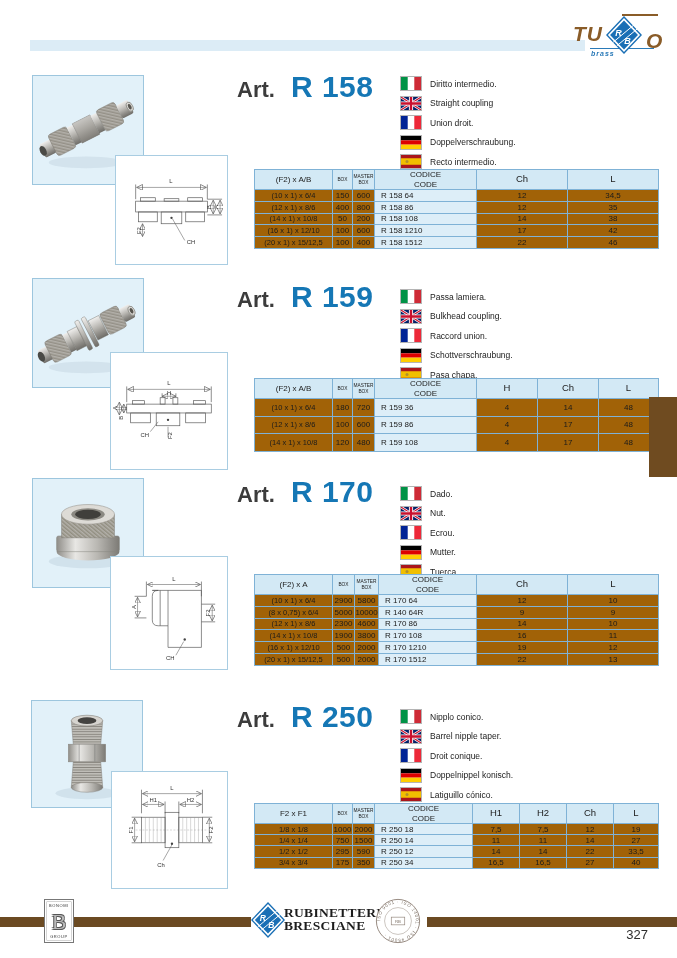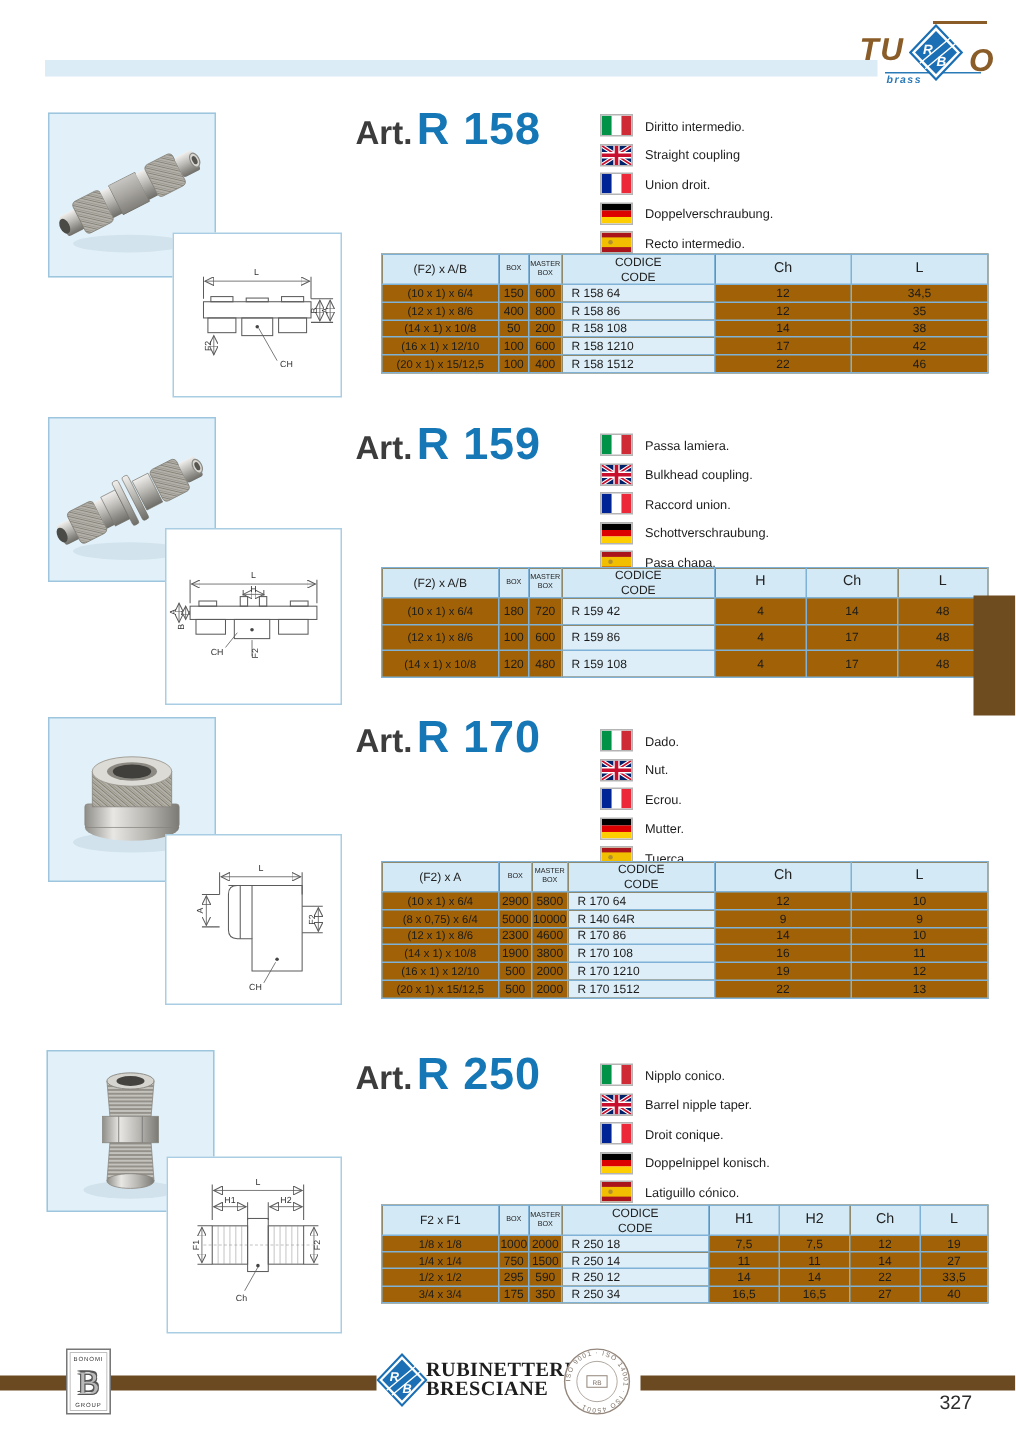--- a/index.html
+++ b/index.html
@@ -32,21 +32,21 @@
 
   .draw { position:absolute; background:#fff; border:1px solid #a9cde2; z-index:3; }
   .s0 .draw { left:115px; top:90px; width:113px; height:110px; }
   .s1 .draw { left:110px; top:82px; width:118px; height:118px; }
   .s2 .draw { left:110px; top:88px; width:118px; height:114px; }
   .s3 .draw { left:111px; top:79px; width:117px; height:118px; }
 
   .title { position:absolute; left:237px; white-space:nowrap; }
   .s0 .title { top:5px; } .s1 .title { top:10px; } .s2 .title { top:7px; } .s3 .title { top:8px; }
   .title .lbl  { font-size:22px; font-weight:bold; color:#3c3c3c; }
-  .title .code { font-size:30px; font-weight:bold; color:#1577b5; margin-left:3px; letter-spacing:0.5px; }
+  .title .code { font-size:30px; font-weight:bold; color:#1577b5; margin-left:16px; letter-spacing:0.5px; }
 
   .descs { position:absolute; left:385px; list-style:none;padding-left:16px; }
   .s0 .descs { top:9px; } .s1 .descs { top:17px; } .s2 .descs { top:16px; } .s3 .descs { top:15px; }
   .descs li { display:flex; align-items:center; height:19.5px; gap:9px; }
   .descs .ftxt { font-size:8.5px; color:#1c1c1c; }
   .flag { width:20px; height:13px; display:block; outline:0.5px solid #b4b4b4; }
 
   
   table.tbl { position:absolute; left:254px; border-collapse:collapse; table-layout:fixed;
               border:1.5px solid #5f9dc7; background:#a16207; }
@@ -423,21 +423,21 @@
             <th class="big">H</th>
             <th class="big">Ch</th>
             <th class="big">L</th>
           </tr>
         </thead>
         <tbody>
           <tr>
             <td class="c0">(10 x 1) x 6/4</td>
             <td>180</td>
             <td>720</td>
-            <td class="code">R 159 42</td>
+            <td class="code">R 159 36</td>
             <td>4</td>
             <td>14</td>
             <td>48</td>
           </tr>
           <tr>
             <td class="c0">(12 x 1) x 8/6</td>
             <td>100</td>
             <td>600</td>
             <td class="code">R 159 86</td>
             <td>4</td>

